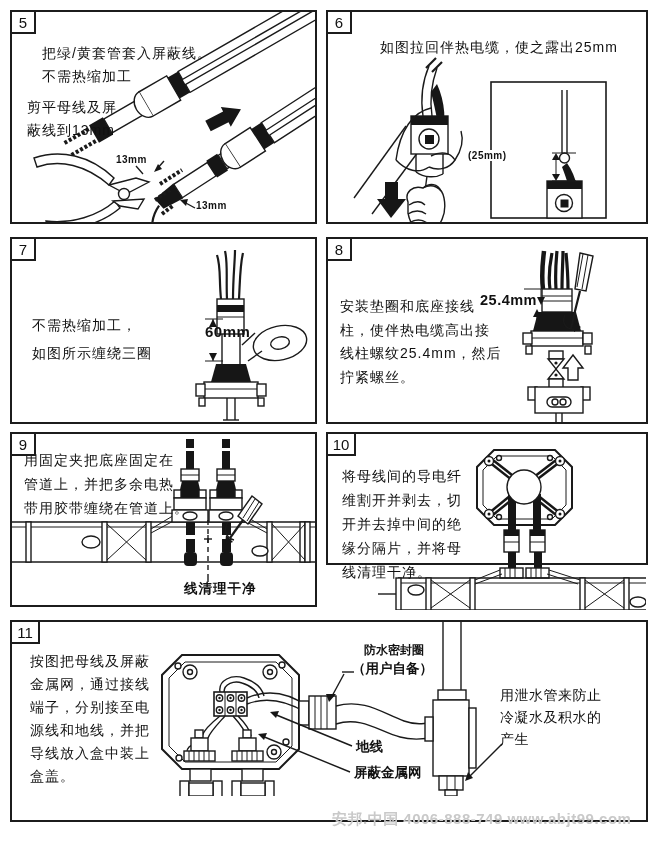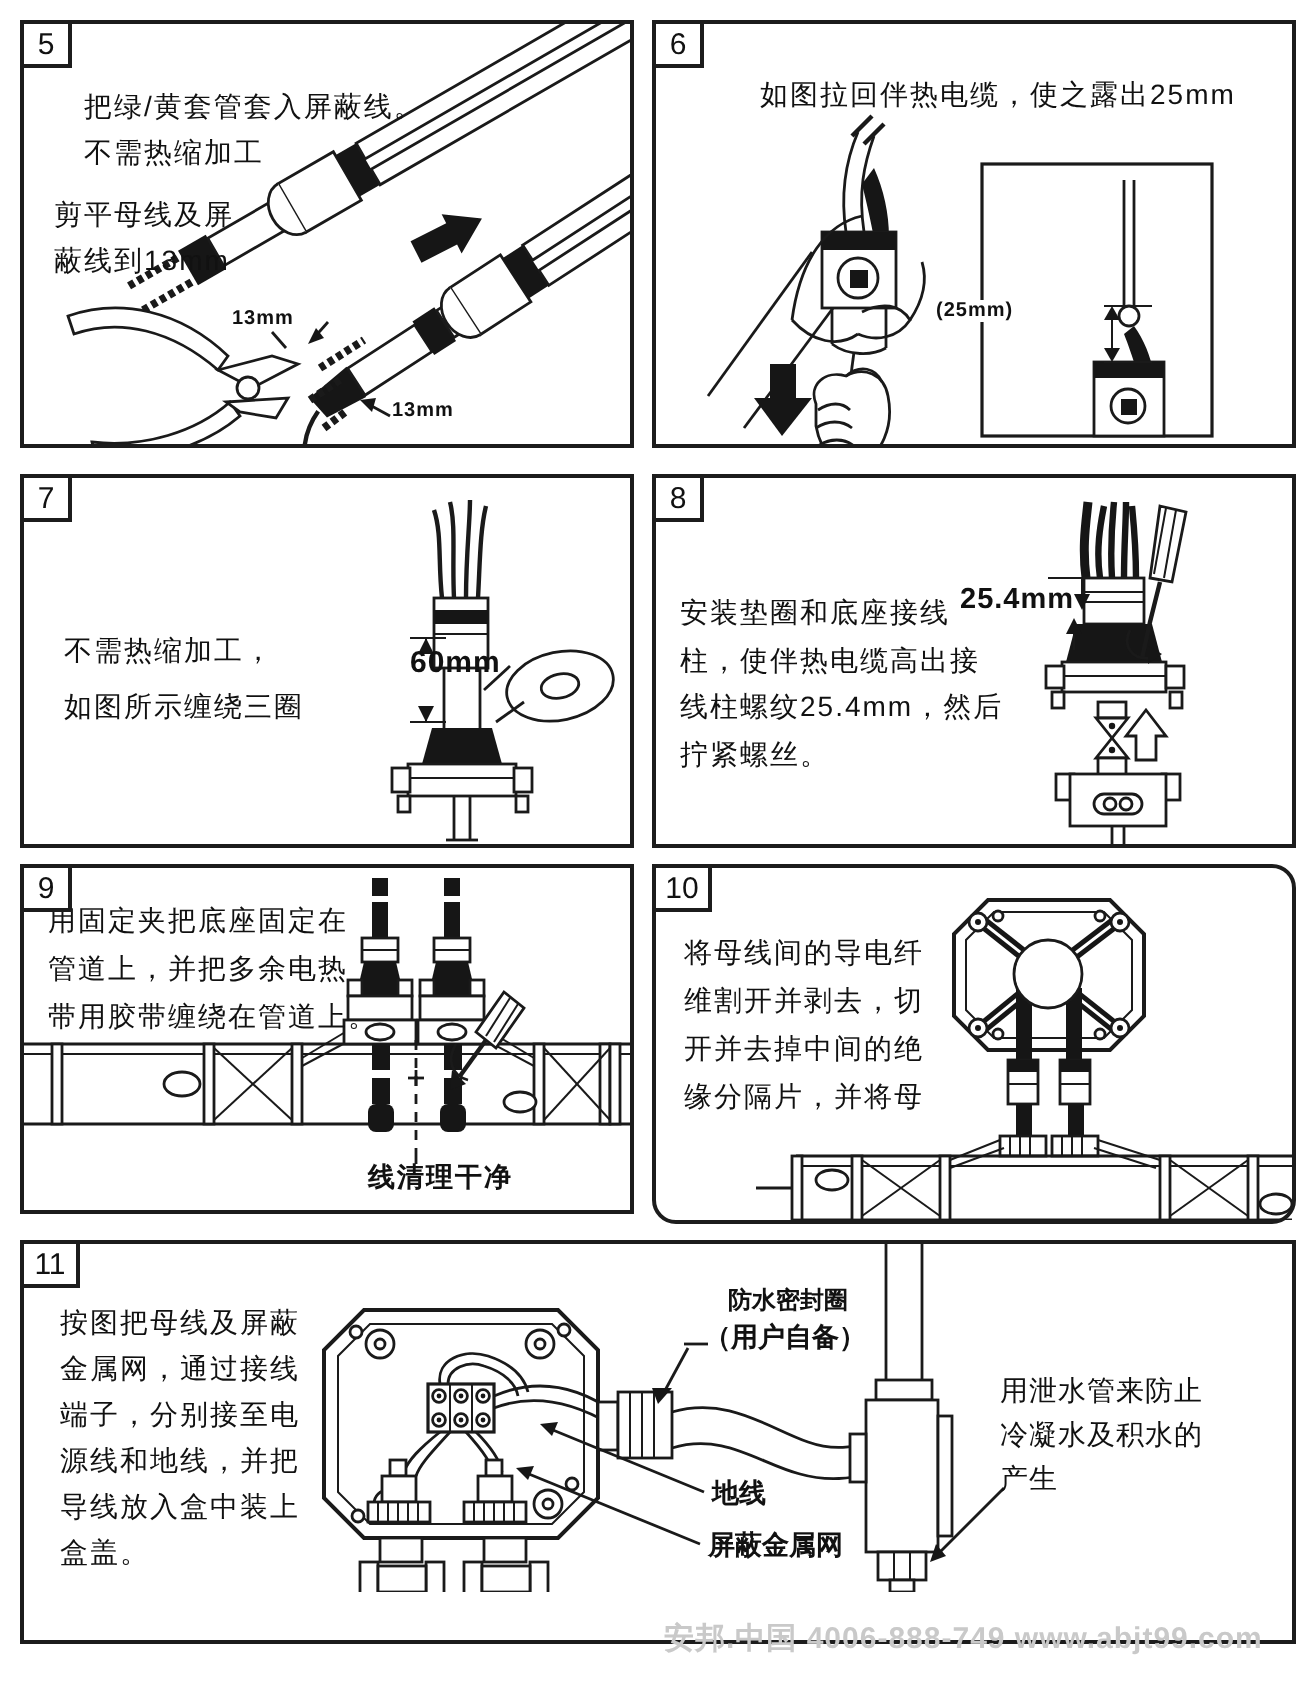--- a/index.html
+++ b/index.html
@@ -353,21 +353,21 @@
       <path class="ln" d="M196,140 V148"></path>
     </svg>
     <div class="ins" style="left:12px;top:14px;line-height:24px;">
       <div>用固定夹把底座固定在</div>
       <div>管道上，并把多余电热</div>
       <div>带用胶带缠绕在管道上。</div>
     </div>
     <div class="lbl" style="left:172px;top:146px;font-size:13.5px;letter-spacing:1px;">线清理干净</div>
   </section>
 
-  <section class="panel" style="left:326px;top:432px;width:322px;height:180px;border-radius:12px;">
+  <section class="panel" style="left:326px;top:432px;width:322px;height:133px;">
     <div class="num wide">10</div>
     <svg width="318" height="176" viewBox="0 0 318 176">
 
       <polygon class="w" points="166,16 227,16 244,33 244,74 227,91 166,91 149,74 149,33" style="stroke-width:2"></polygon>
       <polygon class="lt" points="169,22 224,22 238,36 238,71 224,85 169,85 155,71 155,36" fill="none"></polygon>
 
       <path class="xb" d="M163,27 L196,53"></path>
         <path class="xb" d="M230,27 L196,53"></path>
       <path class="xb" d="M163,80 L196,53"></path>
         <path class="xb" d="M230,80 L196,53"></path>
@@ -427,20 +427,21 @@
       <path class="lt" d="M147,146 L172,136"></path>
         <path class="lt" d="M147,150 L174,140"></path>
       <path class="lt" d="M221,136 L252,146"></path>
         <path class="lt" d="M219,140 L250,150"></path>
     </svg>
     <div class="ins" style="left:14px;top:30px;line-height:24px;">
       <div>将母线间的导电纤</div>
       <div>维割开并剥去，切</div>
       <div>开并去掉中间的绝</div>
       <div>缘分隔片，并将母</div>
+      <div>线清理干净。</div>
     </div>
   </section>
 
   <section class="panel" style="left:10px;top:620px;width:638px;height:202px;">
     <div class="num wide">11</div>
     <svg width="634" height="174" viewBox="0 0 634 174">
 
       <polygon class="w" points="170,33 267,33 287,53 287,127 267,147 170,147 150,127 150,53" style="stroke-width:2"></polygon>
       <polygon class="lt" points="173,40 264,40 280,56 280,124 264,140 173,140 157,124 157,56" fill="none"></polygon>
 

